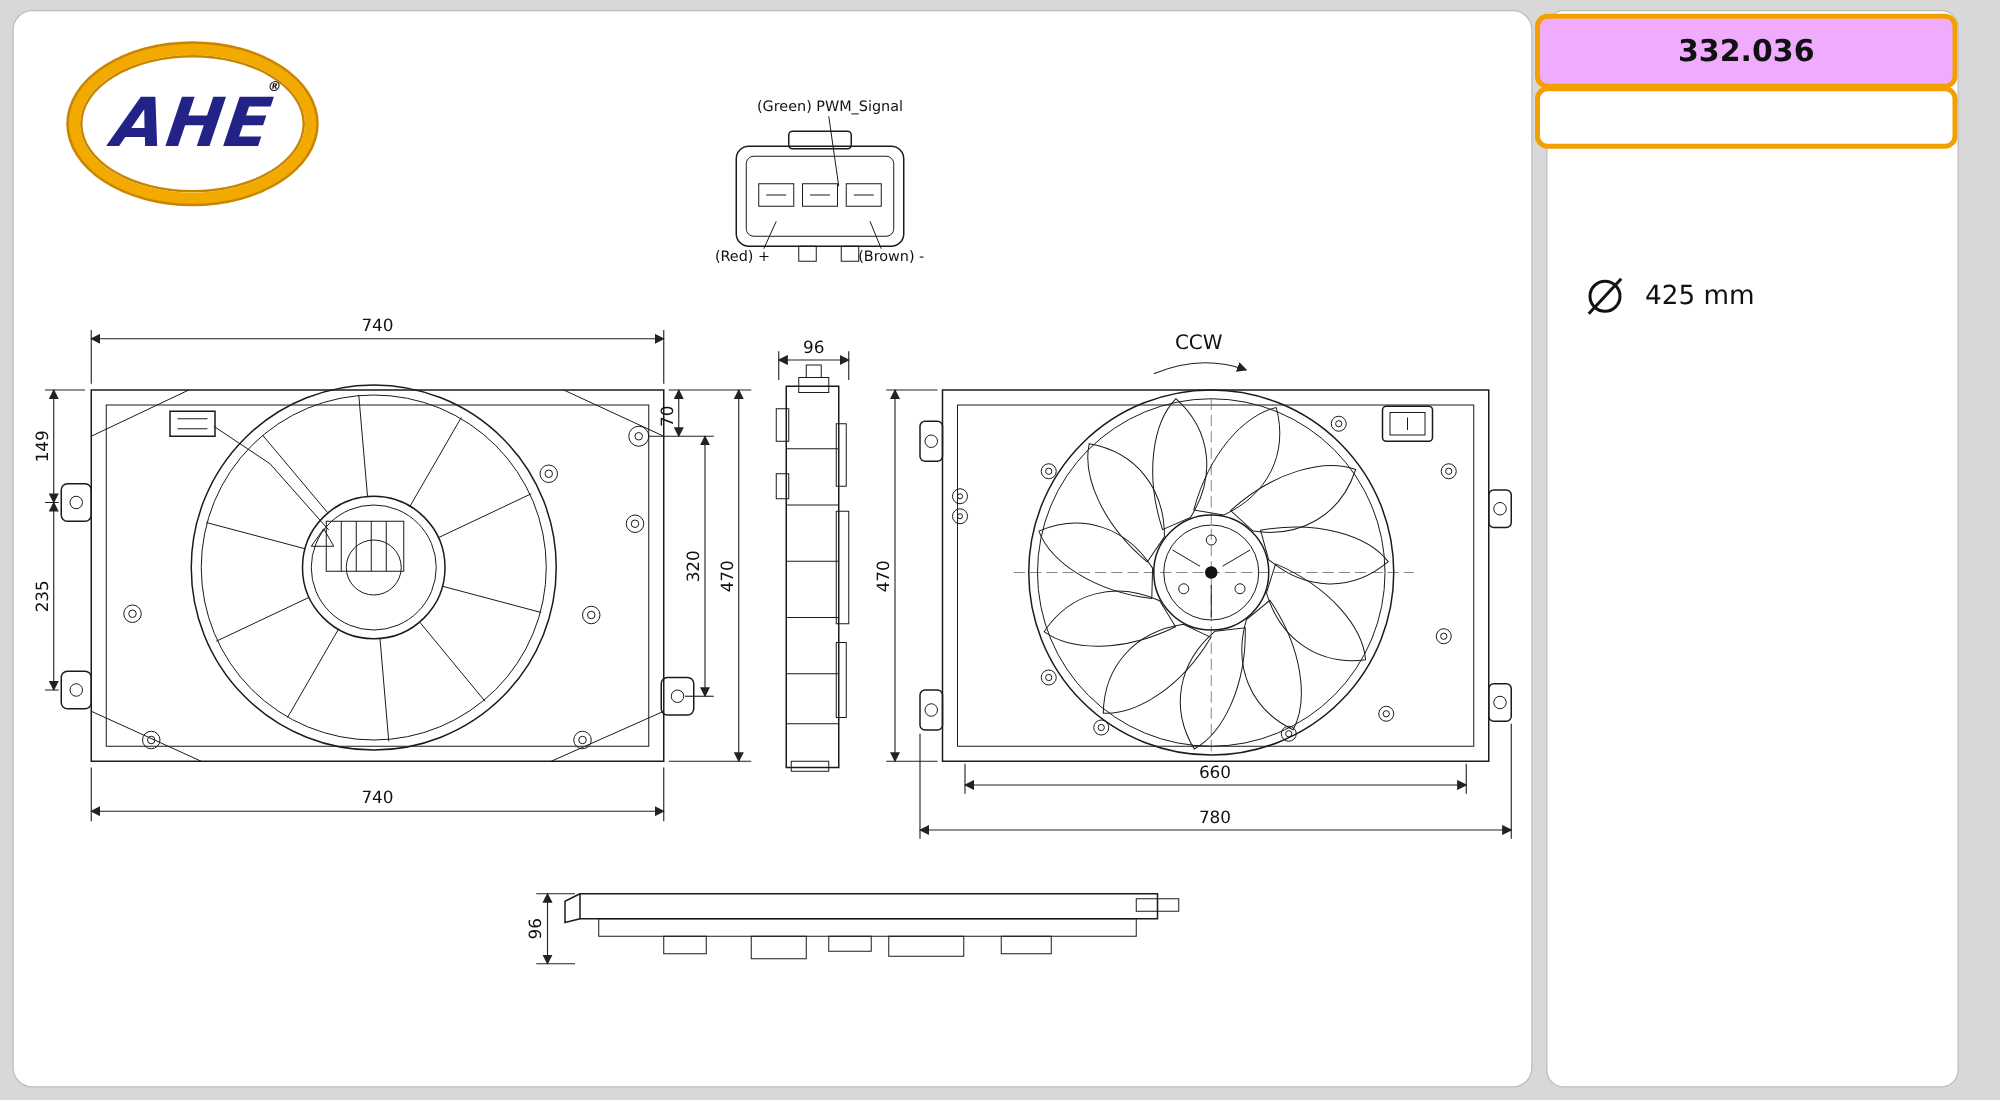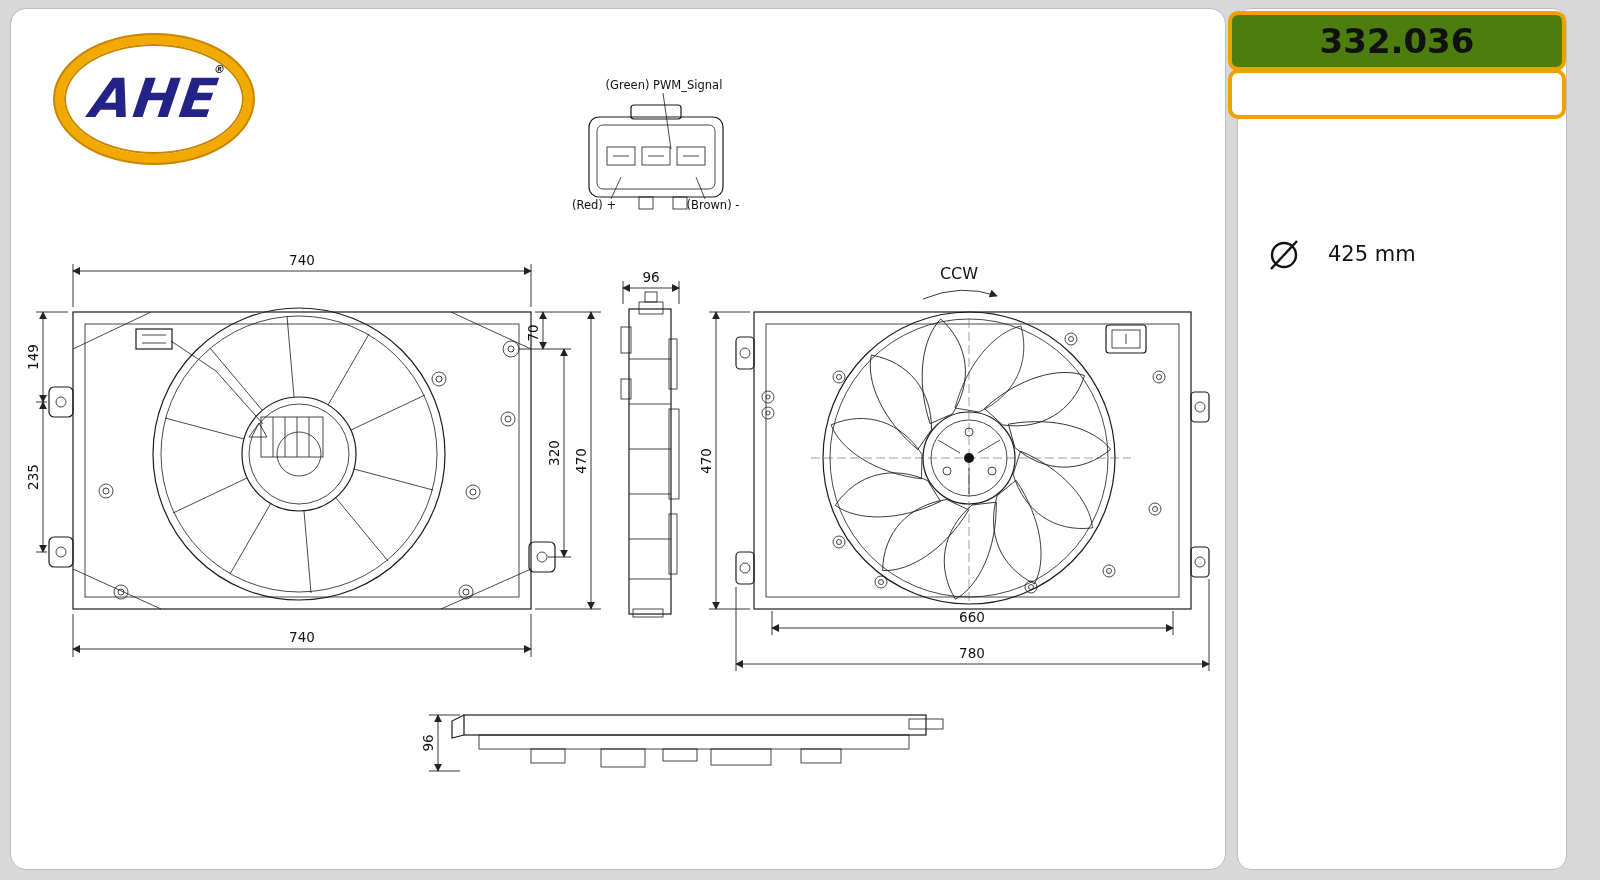--- a/index.html
+++ b/index.html
@@ -11,24 +11,24 @@
   .logo-text{font-style:italic;font-weight:bold;font-size:54px;color:#232387;letter-spacing:1px;transform:skewX(-8deg);line-height:1;}
   .logo-r{position:absolute;right:-4px;top:-8px;font-size:11px;color:#111;font-style:normal;}
   .dwg{position:absolute;left:0;top:0;}
   svg text{font-family:"DejaVu Sans",sans-serif;font-size:13.5px;fill:#111;}
   svg text.small{font-size:11.5px;}
   .o{fill:none;stroke:#1b1b1b;stroke-width:1.2;}
   .t{fill:none;stroke:#1b1b1b;stroke-width:0.8;}
   .d{fill:none;stroke:#222;stroke-width:0.9;}
   .cl{fill:none;stroke:#777;stroke-width:0.7;stroke-dasharray:9 4;}
   .info-panel{position:absolute;left:1237px;top:8px;width:328px;height:860px;background:#ffffff;border:1px solid #bdbdbd;border-radius:14px;}
-  .part-box{position:absolute;left:-10px;top:2px;width:330px;height:52px;border:4px solid #f2a000;border-radius:10px;background:#4d7c0f;
-            display:flex;align-items:center;justify-content:center;font-size:34px;font-weight:bold;color:#111;}
+  .part-box{position:absolute;left:-10px;top:2px;width:330px;height:52px;border:4px solid #f2a000;border-radius:10px;background:#f0abfc;
+            display:flex;align-items:center;justify-content:center;font-size:24px;font-weight:bold;color:#111;}
   .empty-box{position:absolute;left:-10px;top:60px;width:330px;height:42px;border:4px solid #f2a000;border-radius:10px;background:#fff;}
-  .diameter{position:absolute;left:28px;top:227px;display:flex;align-items:center;gap:26px;}
+  .diameter{position:absolute;left:28px;top:209px;display:flex;align-items:center;gap:14px;}
   .diameter-value{font-size:21px;color:#111;}
 </style>
 </head>
 <body>
 
 <div class="page">
 
   <div class="drawing-panel">
 
     <div class="logo">

